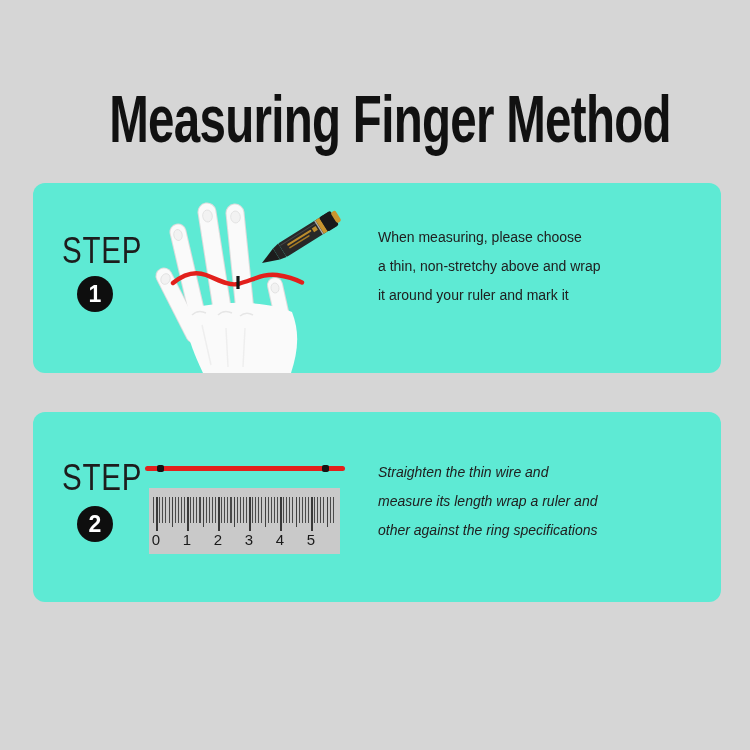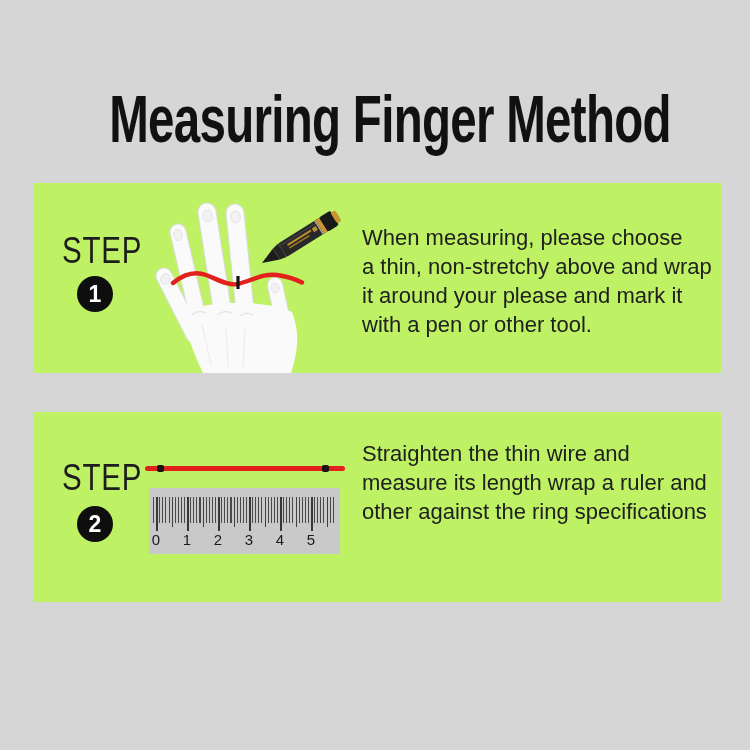--- a/index.html
+++ b/index.html
@@ -12,21 +12,21 @@
   
   .title-wrap{position:absolute;left:0;right:0;top:86px;text-align:center;}
   .title{
     display:inline-block;font-size:66px;font-weight:700;line-height:1;
     color:#111;letter-spacing:-1px;transform:scaleX(0.72);transform-origin:center;
     white-space:nowrap;
   }
   
   .card{
     position:absolute;left:33px;width:688px;height:190px;
-    background:#bef264;border-radius:1px;overflow:hidden;
+    background:#5eead4;border-radius:12px;overflow:hidden;
   }
   .card.step1{top:183px;}
   .card.step2{top:412px;}
   
   .step-label{
     position:absolute;left:29px;font-size:36px;line-height:1;color:#1d1d1d;
     letter-spacing:1px;transform:scaleX(0.82);transform-origin:left center;
     white-space:nowrap;
   }
   .card.step1 .step-label{top:50px;}
@@ -34,22 +34,22 @@
   .step-circle{
     position:absolute;left:44px;width:36px;height:36px;border-radius:50%;
     background:#0e0e0e;color:#fff;font-size:23px;font-weight:700;
     line-height:36px;text-align:center;
   }
   .card.step1 .step-circle{top:93px;}
   .card.step2 .step-circle{top:94px;}
   
   .desc{position:absolute;left:329px;width:370px;}
   .card.step1 .desc{top:40px;}
-  .card.step2 .desc{top:27px;}
-  .desc .line{font-size:22px;line-height:29px;color:#202020;white-space:nowrap;}
+  .card.step2 .desc{top:46px;font-style:italic;}
+  .desc .line{font-size:14px;line-height:29px;color:#202020;white-space:nowrap;margin-left:16px;}
   
   .hand-svg{position:absolute;left:107px;top:2px;width:230px;height:188px;}
   
   .wire-line{
     position:absolute;left:112px;top:54px;width:200px;height:5px;
     background:#e2201c;border-radius:3px;
   }
   .wire-dot{position:absolute;top:-1px;width:7px;height:7px;background:#141414;border-radius:2px;}
   .wire-dot.left{left:12px;}
   .wire-dot.right{left:177px;}
@@ -138,22 +138,21 @@
       <rect x="66.5" y="-8" width="1.4" height="16" fill="#cfcfcf" opacity="0.8"></rect>
       <rect x="68" y="-8" width="4.5" height="16" fill="#c9962f"></rect>
       <rect x="72.5" y="-8.4" width="13" height="16.8" rx="2" fill="#1a1a1a"></rect>
       <rect x="84.5" y="-6.2" width="5.5" height="12.4" rx="2.5" fill="#c9962f"></rect>
     </g>
   </svg>
 
   <div class="desc">
     <div class="line">When measuring, please choose</div>
     <div class="line">a thin, non-stretchy above and wrap</div>
-    <div class="line">it around your please and mark it</div>
-    <div class="line">with a pen or other tool.</div>
+    <div class="line">it around your ruler and mark it</div>
   </div>
 </div>
 
 <div class="card step2">
   <div class="step-label">STEP</div>
   <div class="step-circle">2</div>
 
   <div class="wire-line">
     <span class="wire-dot left"></span>
     <span class="wire-dot right"></span>

